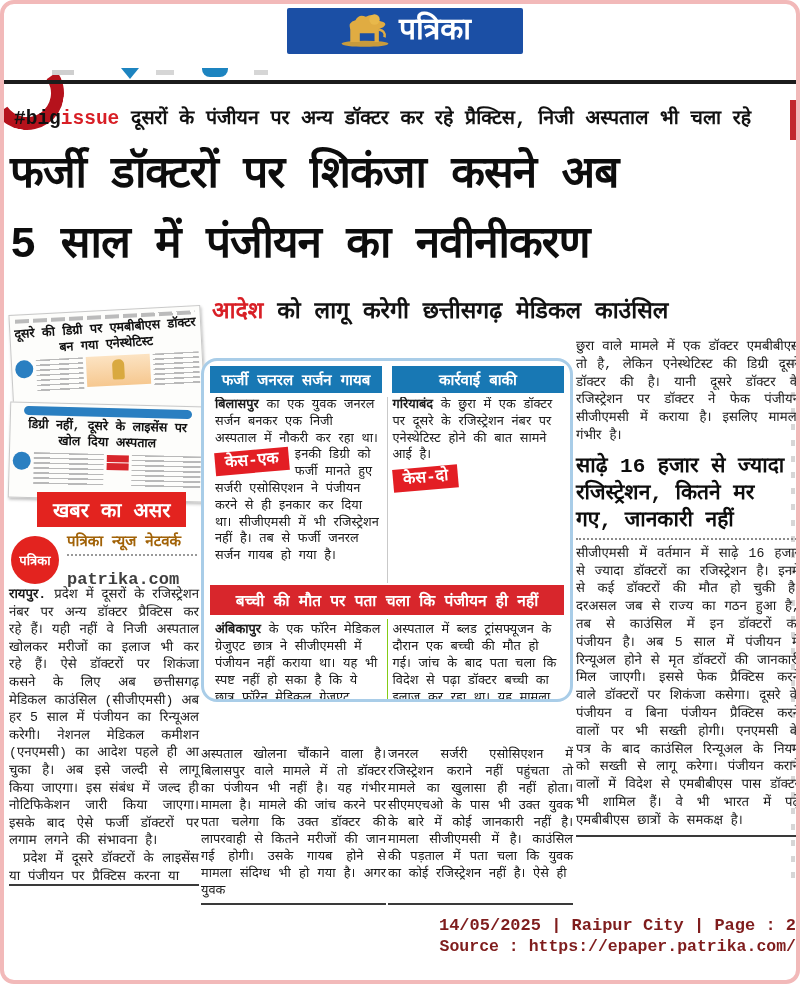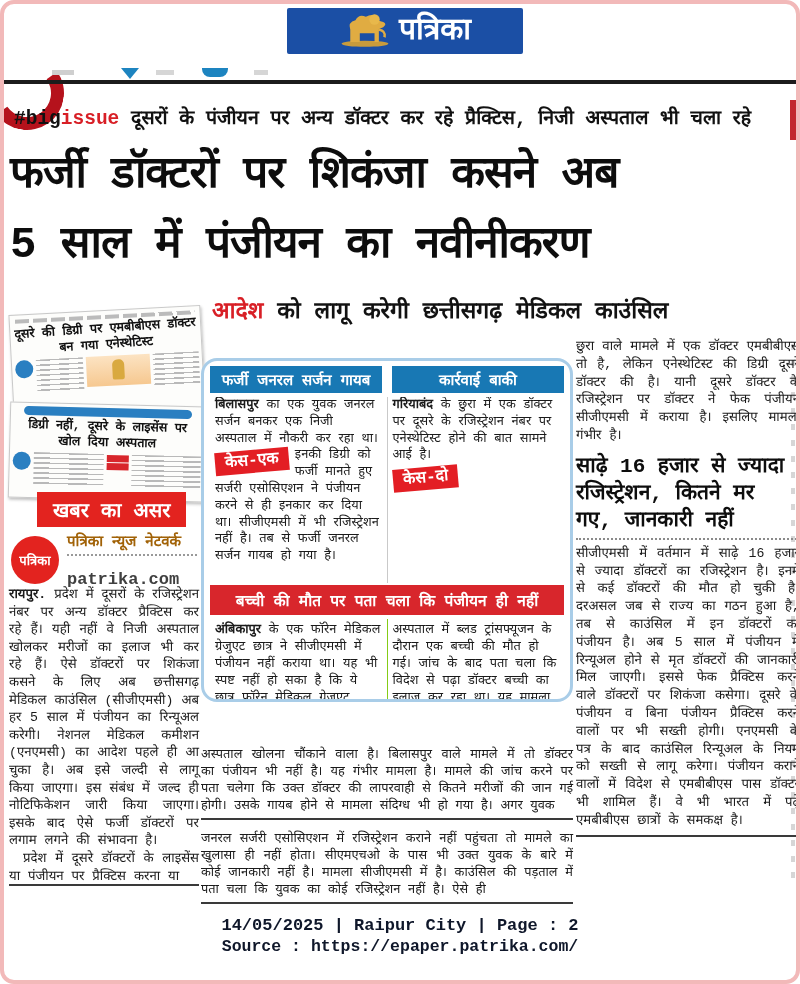--- a/index.html
+++ b/index.html
@@ -94,32 +94,32 @@
   }
   .dead-banner{
     background:#d8262c;color:#fff;font-size:15.5px;font-weight:bold;text-align:center;
     padding:4px 2px;margin:2px 0 4px;white-space:nowrap;
   }
   .banner-cols{display:flex;flex:1;overflow:hidden;}
   .banner-col{flex:1;padding:2px 5px;font-size:12.8px;line-height:17px;color:#1a1a1a;}
   .banner-col+.banner-col{border-left:1px solid #84cc16;}
   .banner-col p{margin:0;}
   
-  .bottom-cols{position:absolute;left:197px;top:742px;width:372px;display:flex;gap:10px;flex-direction:column;}
+  .bottom-cols{position:absolute;left:197px;top:742px;width:372px;display:flex;gap:2px;}
   .bottom-col{flex:1;font-size:12.8px;line-height:17px;text-align:justify;color:#1a1a1a;
     padding-bottom:4px;border-bottom:2px solid #3a3a3a;}
   .bottom-col p{margin:0;}
   
   .right-col{position:absolute;left:572px;top:334px;width:224px;color:#1a1a1a;}
   .right-col .para{font-size:13.2px;line-height:17.8px;text-align:justify;margin:0;}
   .right-subhead{font-size:21px;line-height:27px;font-weight:bold;color:#0d0d0d;margin:8px 0 4px;}
   .dotted-rule{border-top:2px dotted #8a8a8a;margin:2px 0 5px;}
   .right-rule{border-top:2px solid #3a3a3a;margin-top:5px;}
   
-  .footer{position:absolute;left:0;top:912px;width:100%;text-align:center;color:#0f172a;font-weight:bold;}
+  .footer{position:absolute;left:0;top:912px;width:100%;text-align:right;color:#7f1d1d;font-weight:bold;}
   .footer .f1{font-size:17px;}
   .footer .f2{font-size:16.5px;margin-top:2px;}
 </style>
 </head>
 <body>
 
 <div class="page">
 
   <div class="logo">
     <span>

